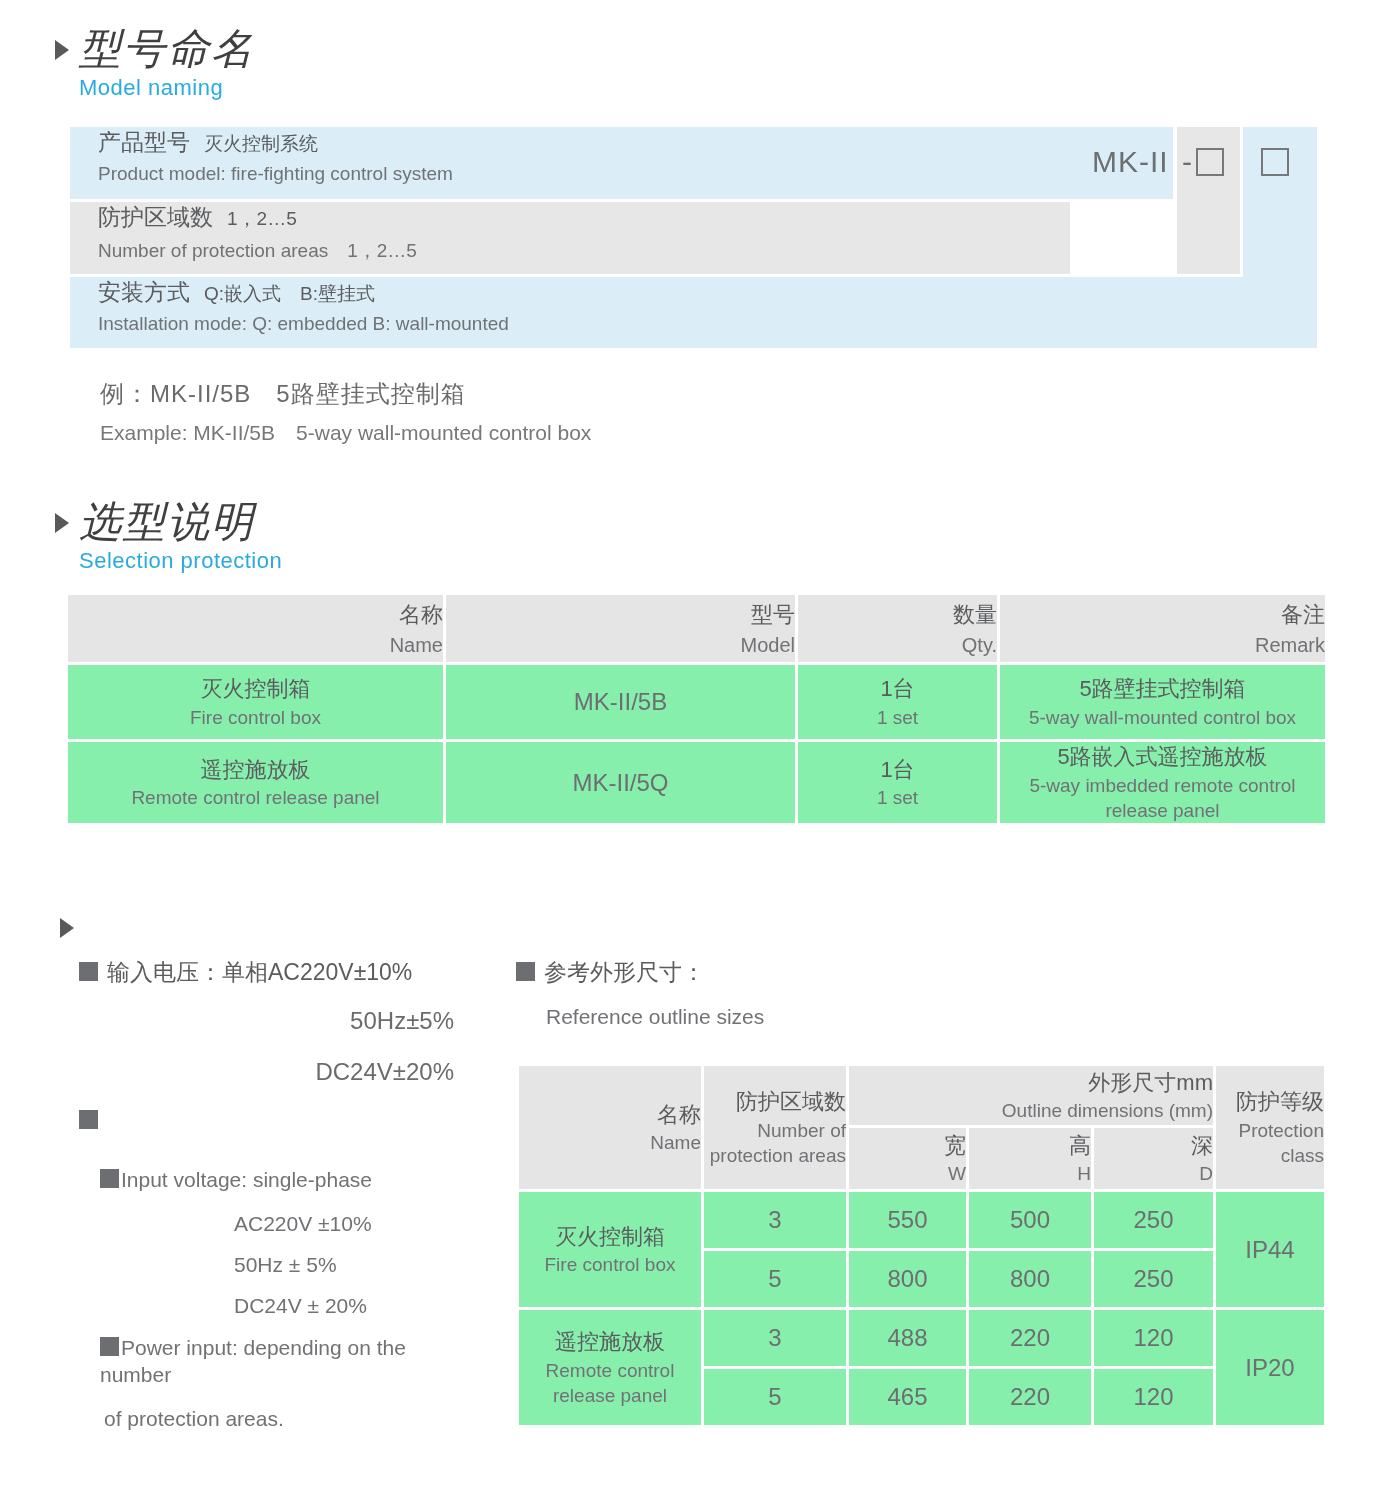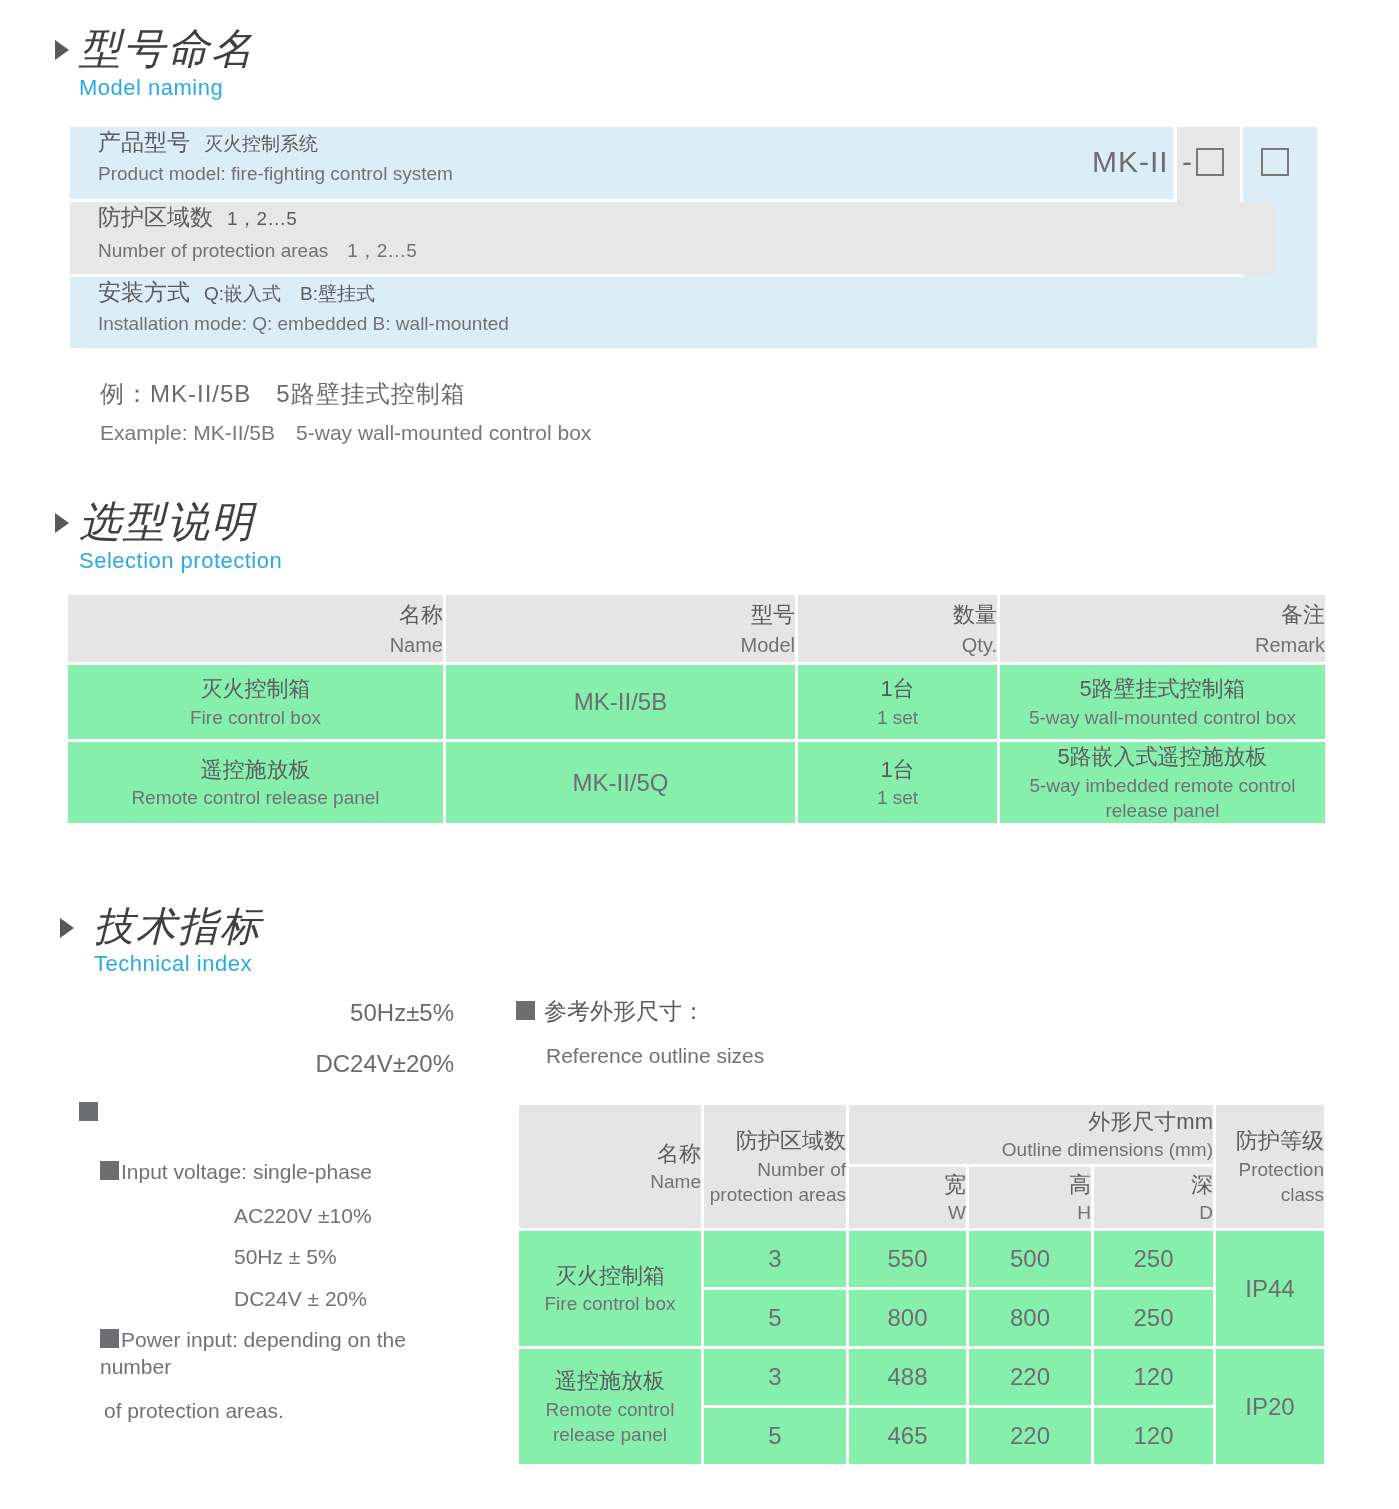--- a/index.html
+++ b/index.html
@@ -15,21 +15,21 @@
   .sec-head .t-zh { font-size:42px; color:#404040; letter-spacing:2px; font-weight:500; line-height:1.1;font-style:italic; }
   .sec-head .t-en { font-size:22px; color:#29abe2; margin-top:3px; letter-spacing:0.5px; }
 
   
   .diagram { position:relative; margin:26px 0 0 70px; width:1247px; height:221px; }
   .diagram .blk { position:absolute; }
   .bg-blue { background:#dbeef8; }
   .bg-gray { background:#e7e7e7; }
   .d-band1 { left:0; top:0; width:1103px; height:72px; }
   .d-col-gray { left:1107px; top:0; width:63px; height:147px; }
-  .d-band2 { left:0; top:75px; width:1204px; height:72px; }
+  .d-band2 { left:0; top:75px; width:1000px; height:72px; }
   .d-col-blue { left:1173px; top:0; width:74px; height:221px; }
   .d-band3 { left:0; top:150px; width:1247px; height:71px; }
   .d-band1, .d-band2, .d-band3 { padding:0 0 0 28px; }
   .d-label { font-size:23px; color:#5b5c5e; }
   .d-note { font-size:19px; color:#5b5c5e; margin-left:14px; }
   .d-en { font-size:19px; color:#717275; margin-top:5px; }
   .code-model { position:absolute; left:1022px; top:18px; font-size:30px; color:#6d6e71; letter-spacing:1px; }
   .code-dash { position:absolute; left:1112px; top:18px; font-size:30px; color:#6d6e71; display:flex; align-items:center; }
   .code-dash .sq { margin-left:4px; }
   .sq { display:inline-block; width:28px; height:28px; border:2px solid #77787b; background:transparent; }
@@ -193,29 +193,26 @@
         <td>
           <div class="zh">5路嵌入式遥控施放板</div>
           <div class="en">5-way imbedded remote control release panel</div>
         </td>
       </tr>
     </tbody>
   </table>
 
   <div class="sec-head" style="margin-top:78px; margin-left:60px;">
     <span class="tri"></span>
-    <div style="padding-left:10px;">
-      <div class="t-zh" style="font-size:40px;">技术指标</div>
-      <div class="t-en">Technical index</div>
-    </div>
   </div>
 
   <div class="tech-wrap">
 
     <div class="specs">
+      <div class="spec-line"><span class="bullet"></span><span>输入电压：单相AC220V±10%</span></div>
       <div class="spec-line right">50Hz±5%</div>
       <div class="spec-line right">DC24V±20%</div>
       <div class="spec-line gap-med"><span class="bullet"></span></div>
       <div class="spec-line en-l gap-big"><span class="bullet tight"></span><span>Input voltage: single-phase</span></div>
       <div class="spec-line en-ind">AC220V ±10%</div>
       <div class="spec-line en-ind">50Hz ± 5%</div>
       <div class="spec-line en-ind">DC24V ± 20%</div>
       <div class="spec-line en-l"><span class="bullet tight"></span><span>Power input: depending on the number</span></div>
       <div class="spec-line en-ind2">of protection areas.</div>
     </div>

